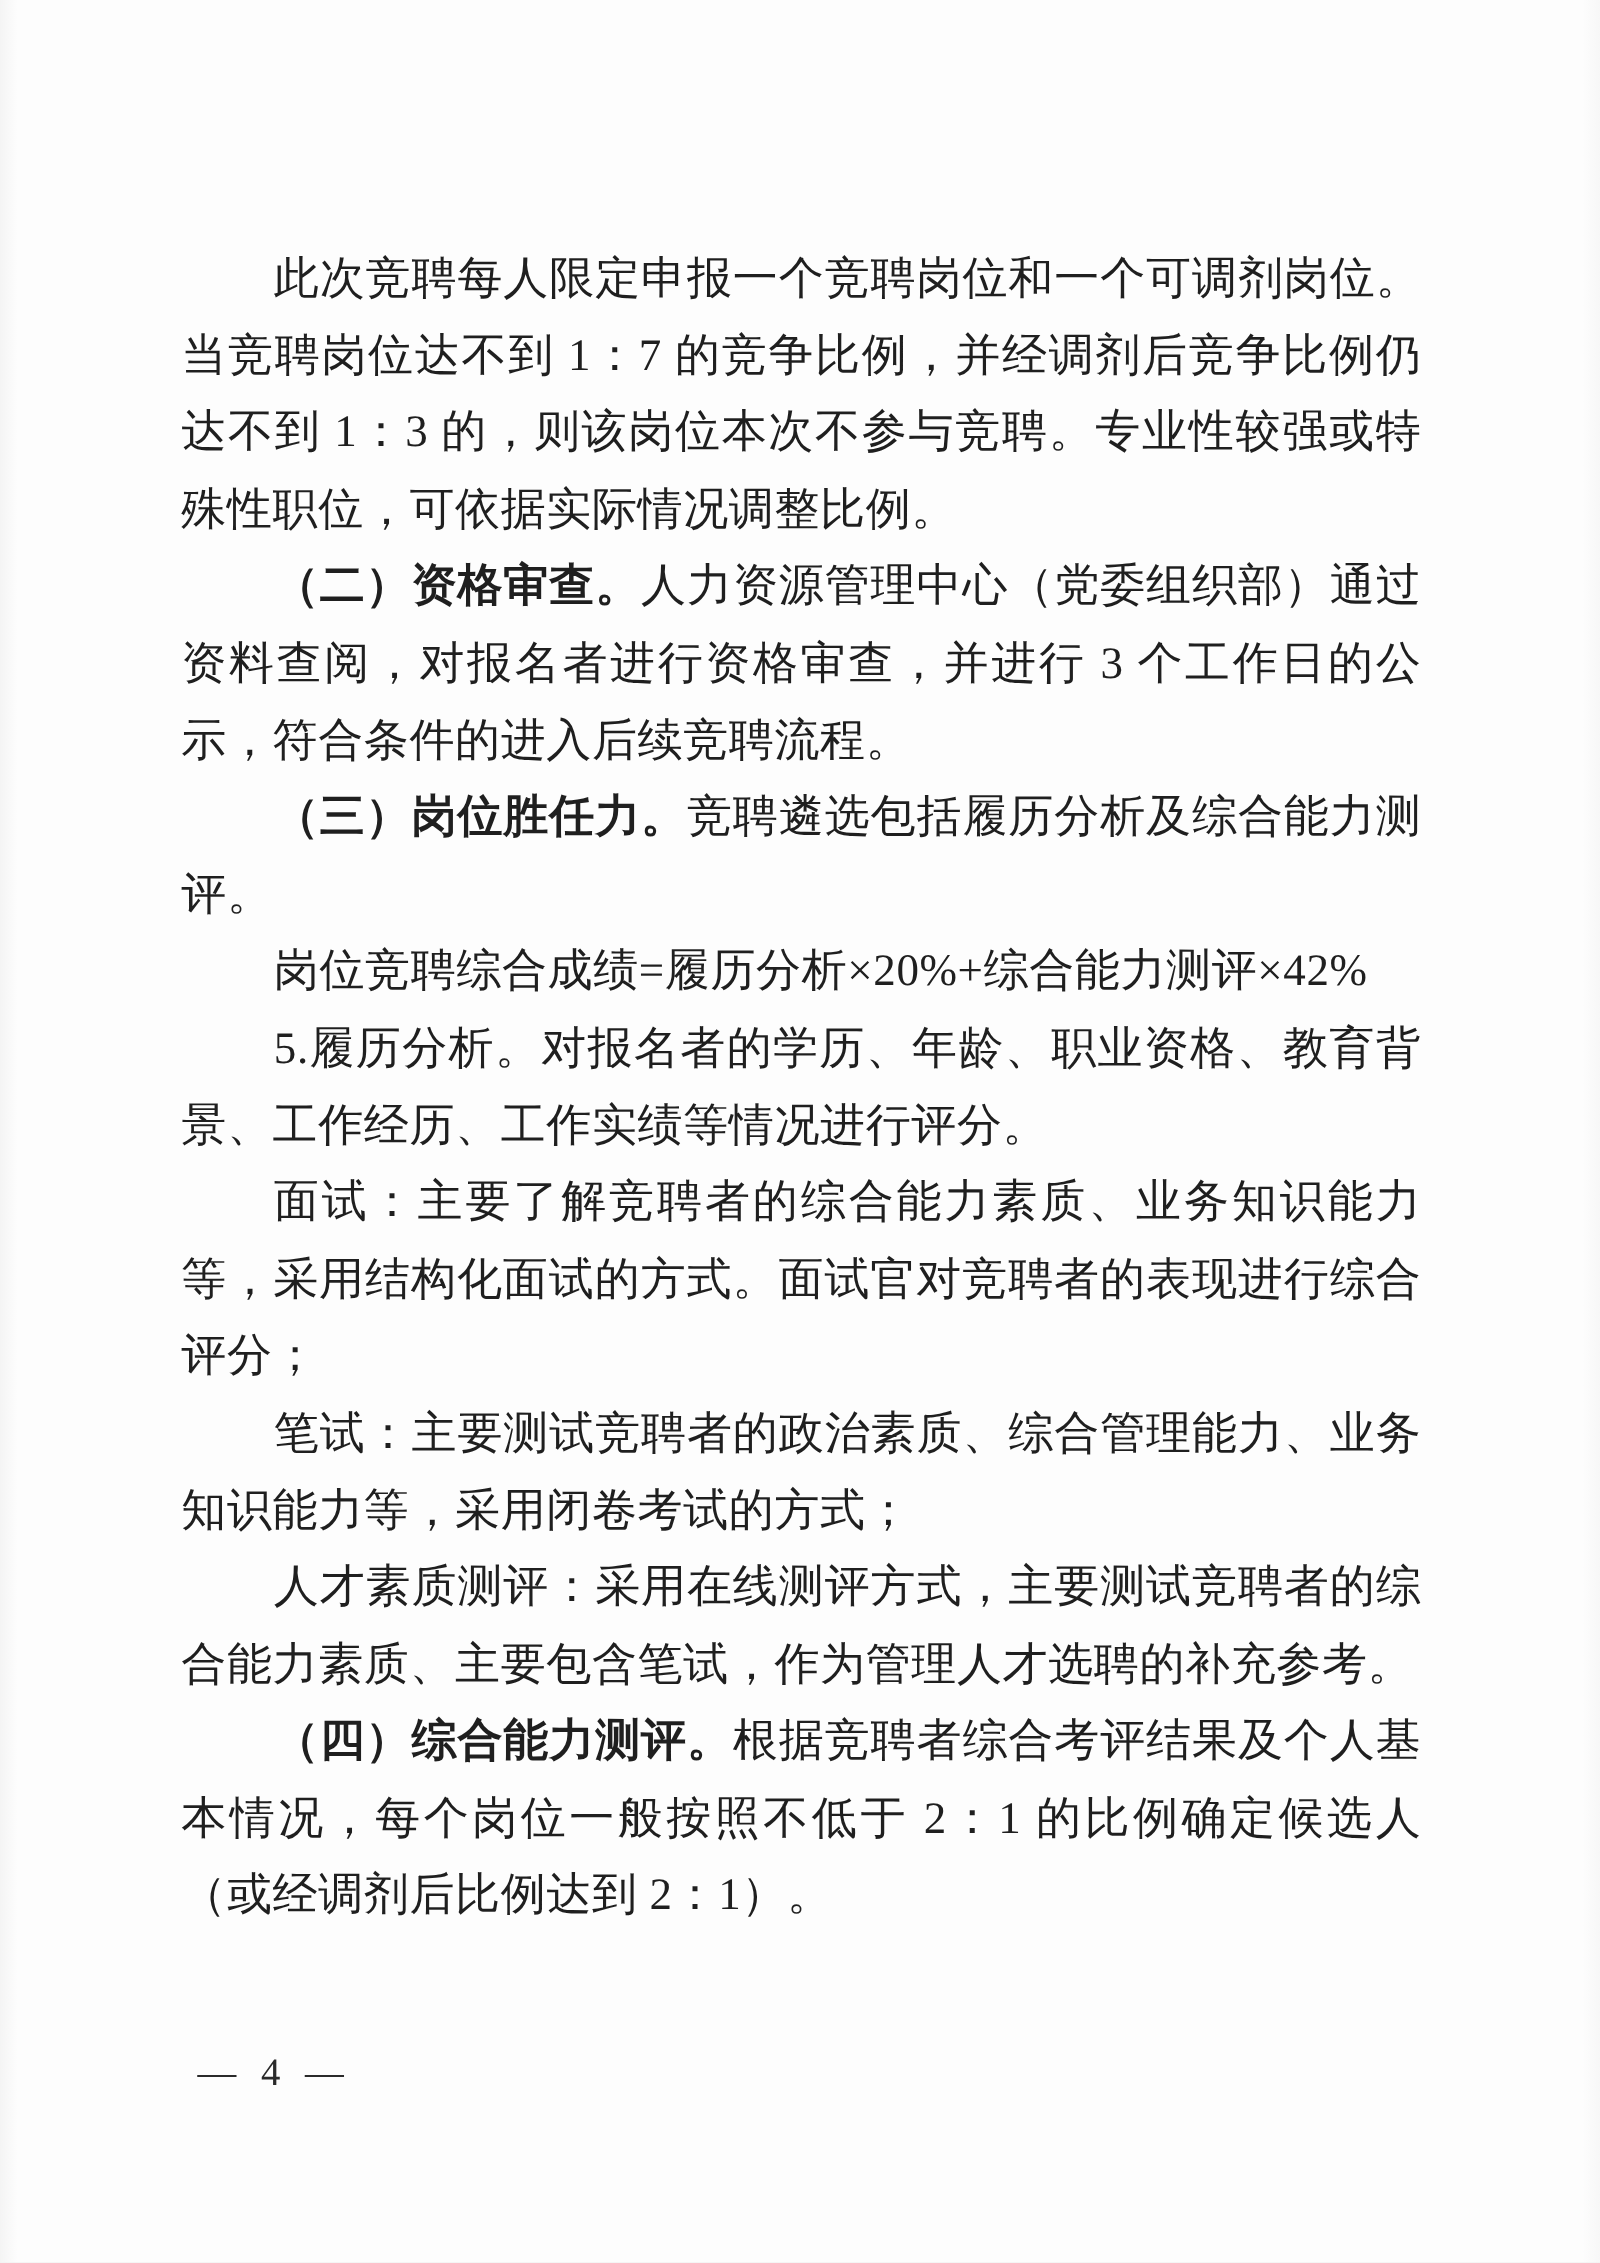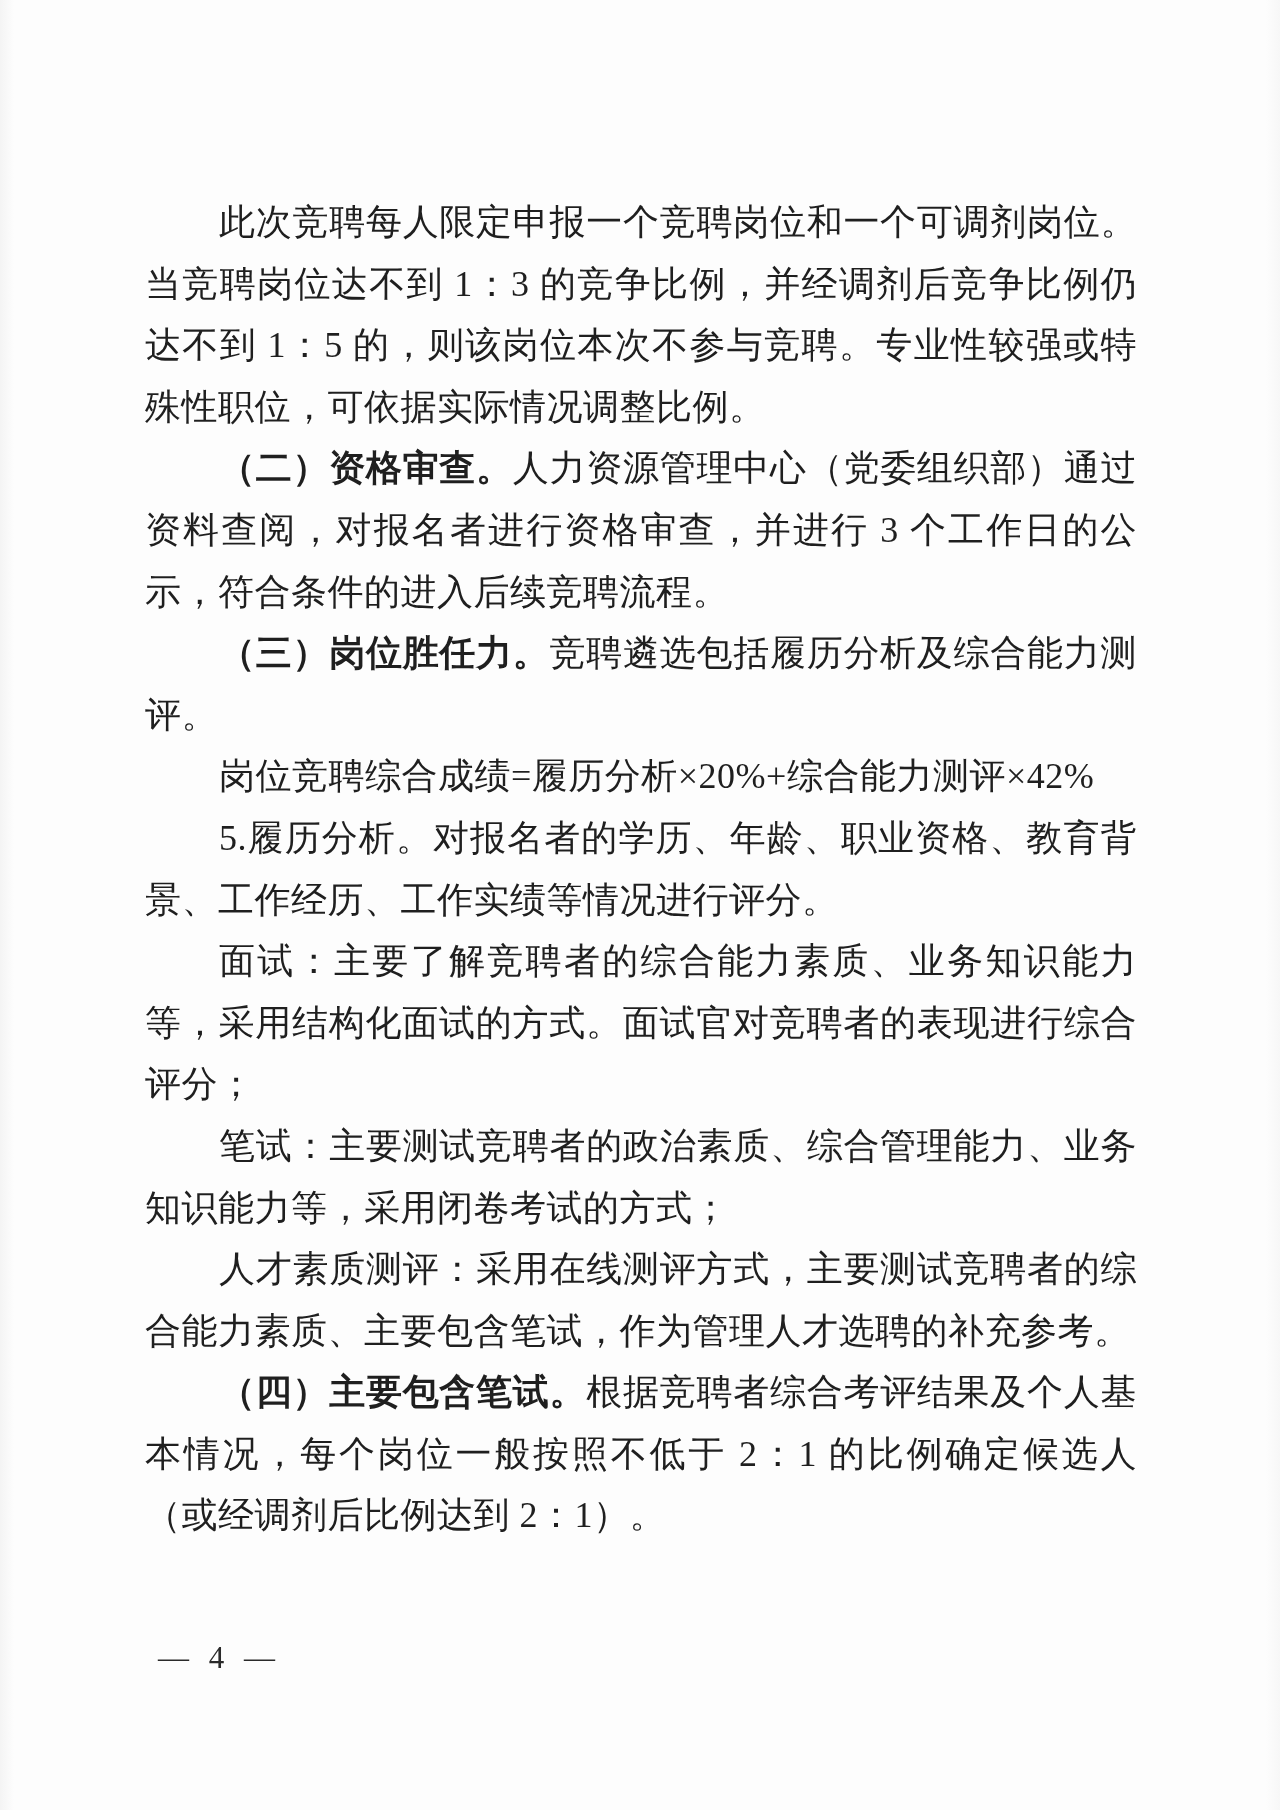--- a/index.html
+++ b/index.html
@@ -46,26 +46,26 @@
     letter-spacing: 6px;
     font-family: "Liberation Serif", "DejaVu Serif", serif;
   }
 </style>
 </head>
 <body>
 
 <div class="page">
 
   <div class="content">
-    <p><span class="lead"></span><span>此次竞聘每人限定申报一个竞聘岗位和一个可调剂岗位。当竞聘岗位达不到 1：3 的竞争比例，并经调剂后竞争比例仍达不到 1：5 的，则该岗位本次不参与竞聘。专业性较强或特殊性职位，可依据实际情况调整比例。</span></p>
+    <p><span class="lead"></span><span>此次竞聘每人限定申报一个竞聘岗位和一个可调剂岗位。当竞聘岗位达不到 1：7 的竞争比例，并经调剂后竞争比例仍达不到 1：3 的，则该岗位本次不参与竞聘。专业性较强或特殊性职位，可依据实际情况调整比例。</span></p>
     <p><span class="lead">（二）资格审查。</span><span>人力资源管理中心（党委组织部）通过资料查阅，对报名者进行资格审查，并进行 3 个工作日的公示，符合条件的进入后续竞聘流程。</span></p>
     <p><span class="lead">（三）岗位胜任力。</span><span>竞聘遴选包括履历分析及综合能力测评。</span></p>
     <p><span class="lead"></span><span>岗位竞聘综合成绩=履历分析×20%+综合能力测评×42%</span></p>
     <p><span class="lead"></span><span>5.履历分析。对报名者的学历、年龄、职业资格、教育背景、工作经历、工作实绩等情况进行评分。</span></p>
     <p><span class="lead"></span><span>面试：主要了解竞聘者的综合能力素质、业务知识能力等，采用结构化面试的方式。面试官对竞聘者的表现进行综合评分；</span></p>
     <p><span class="lead"></span><span>笔试：主要测试竞聘者的政治素质、综合管理能力、业务知识能力等，采用闭卷考试的方式；</span></p>
     <p><span class="lead"></span><span>人才素质测评：采用在线测评方式，主要测试竞聘者的综合能力素质、主要包含笔试，作为管理人才选聘的补充参考。</span></p>
-    <p><span class="lead">（四）主要包含笔试。</span><span>根据竞聘者综合考评结果及个人基本情况，每个岗位一般按照不低于 2：1 的比例确定候选人（或经调剂后比例达到 2：1）。</span></p>
+    <p><span class="lead">（四）综合能力测评。</span><span>根据竞聘者综合考评结果及个人基本情况，每个岗位一般按照不低于 2：1 的比例确定候选人（或经调剂后比例达到 2：1）。</span></p>
   </div>
 
   <div class="page-number">— 4 —</div>
 
 </div>
 
 </body></html>

